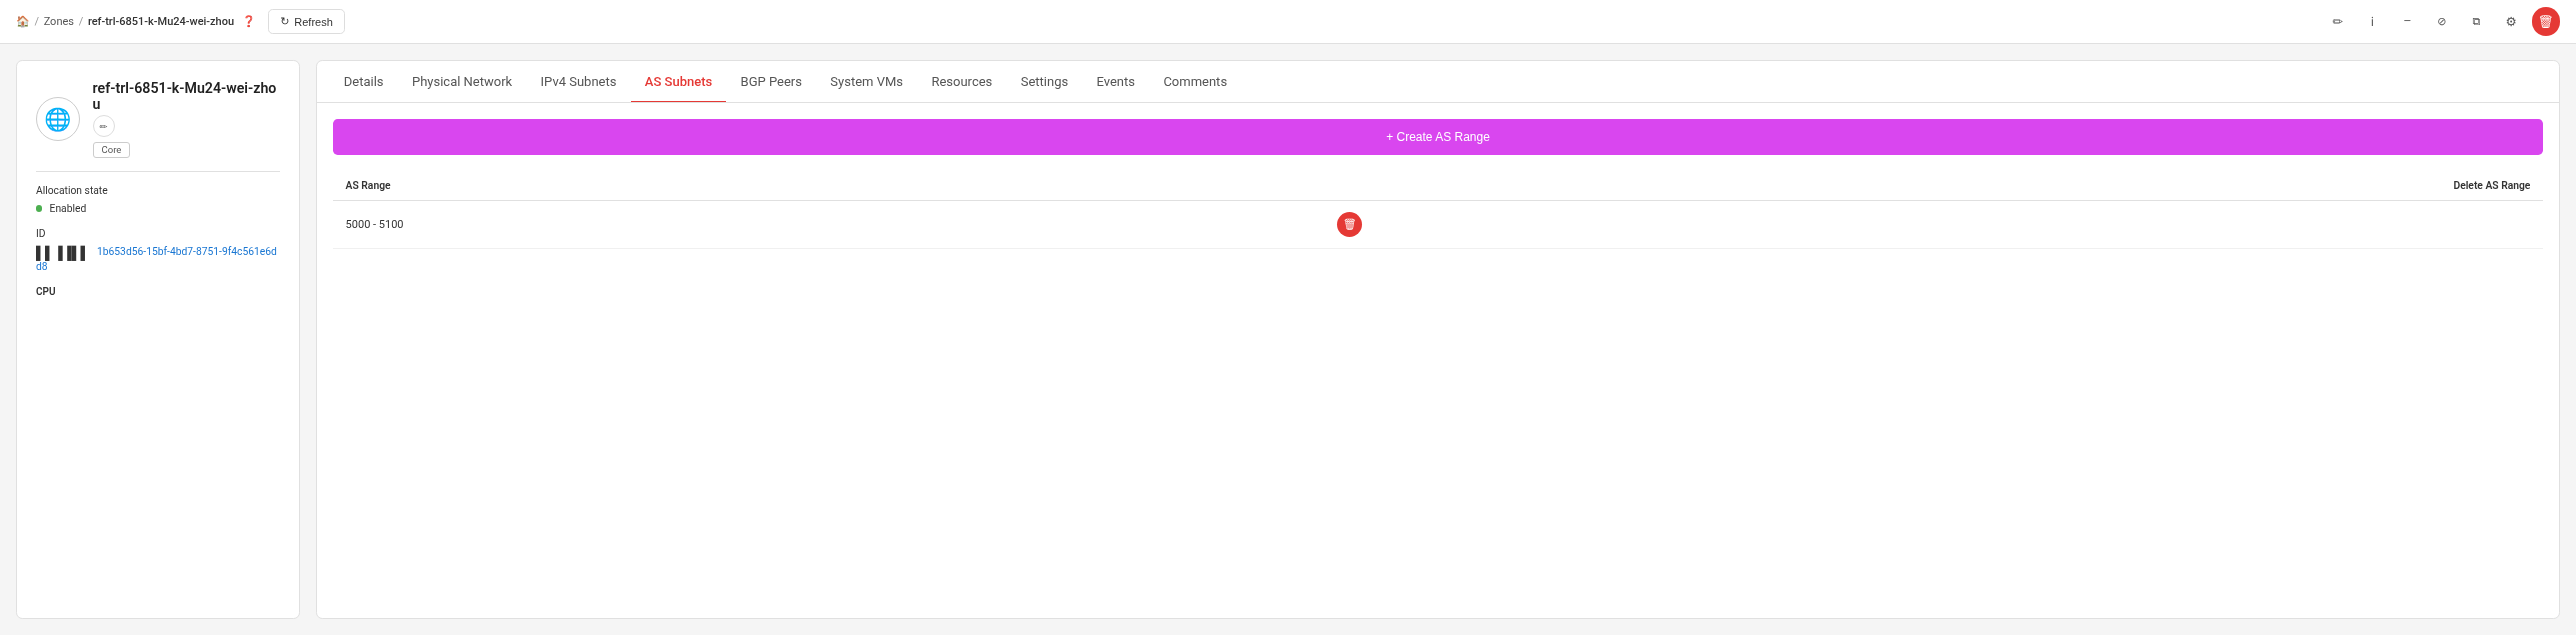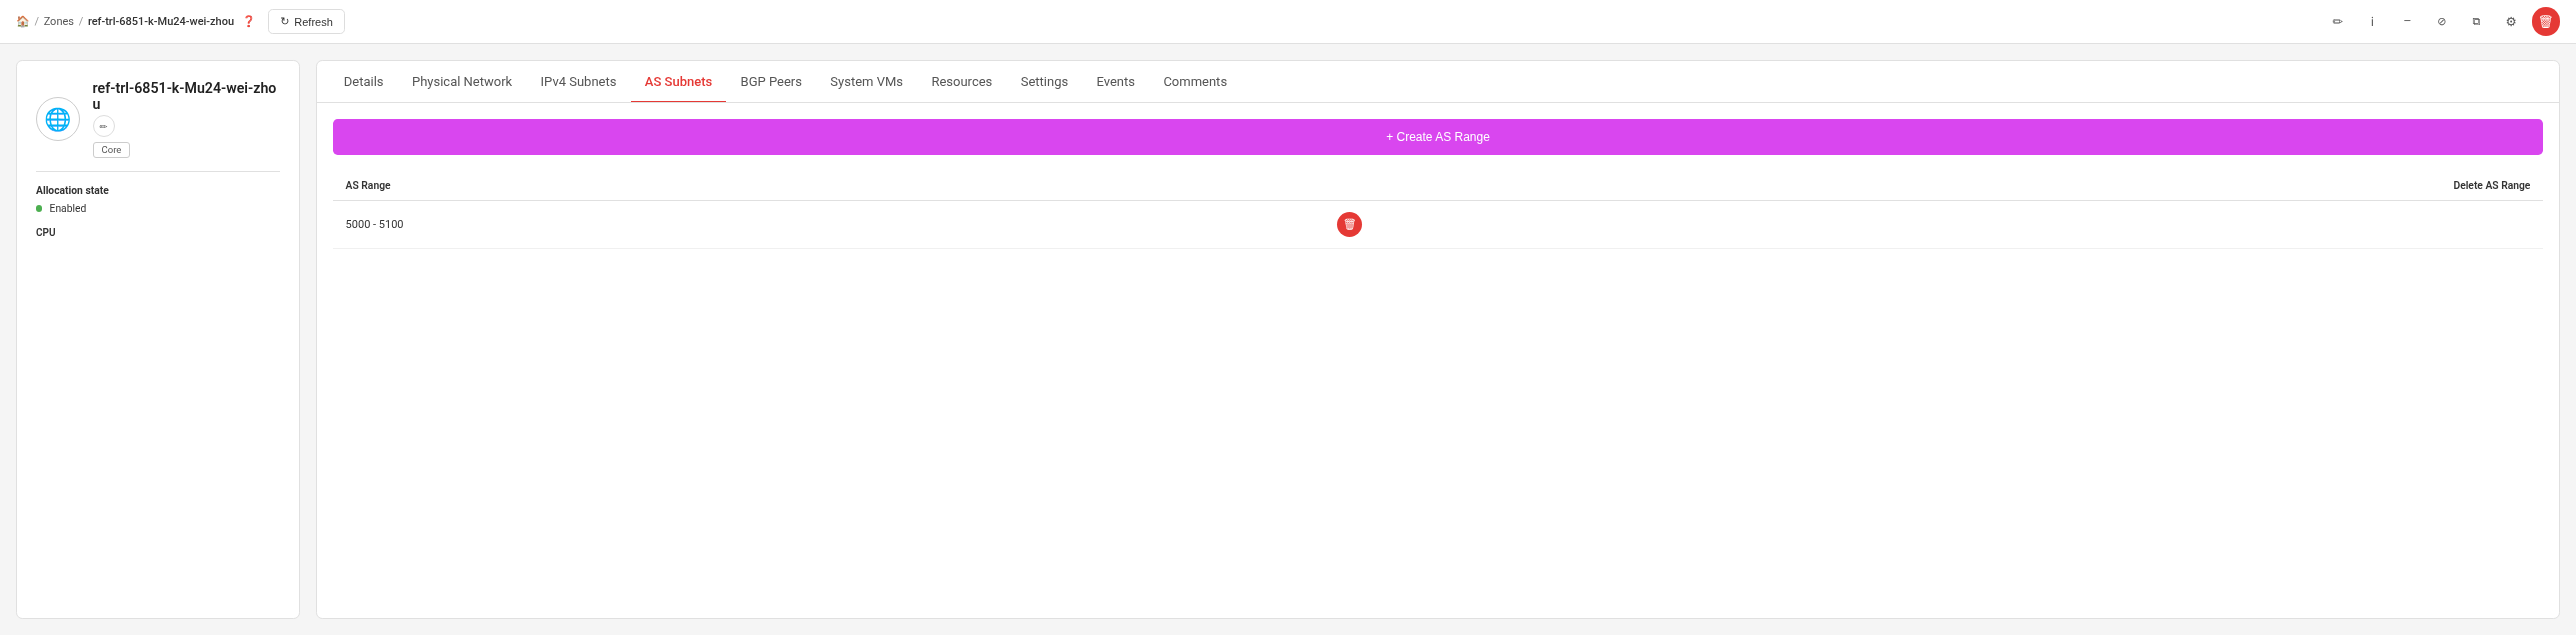--- a/index.html
+++ b/index.html
@@ -154,21 +154,21 @@
       color: #555;
       margin-top: 4.7px;
     }
     .divider {
       height: 0.8px;
       background: #e0e0e0;
       margin: 12.6px 0;
     }
     .info-section { margin-bottom: 12.6px; }
     .info-label {
-      font-weight: 700;
+      font-weight: 400;
       font-size: 10.3px;
       color: #333;
       margin-bottom: 4.7px;
     }
     .info-value {
       font-size: 10.3px;
       color: #333;
     }
     .status-dot {
       display: inline-block;
@@ -347,20 +347,27 @@
     <div class="divider"></div>
 
     <div class="info-section">
       <div class="info-label">Allocation state</div>
       <div class="info-value">
         <span class="status-dot"></span>
         <span>Enabled</span>
       </div>
     </div>
 
+    <div class="info-section">
+      <div class="info-label">ID</div>
+      <div>
+        <span class="barcode-icon">▌▌▐▐▌▌</span>
+        <span class="id-value">1b653d56-15bf-4bd7-8751-9f4c561e6dd8</span>
+      </div>
+    </div>
 
     <div class="info-section">
       <div class="cpu-label">CPU</div>
     </div>
   </div>
 
   <div class="right-panel">
 
     <div class="tabs">
       <div class="tab">Details</div>

